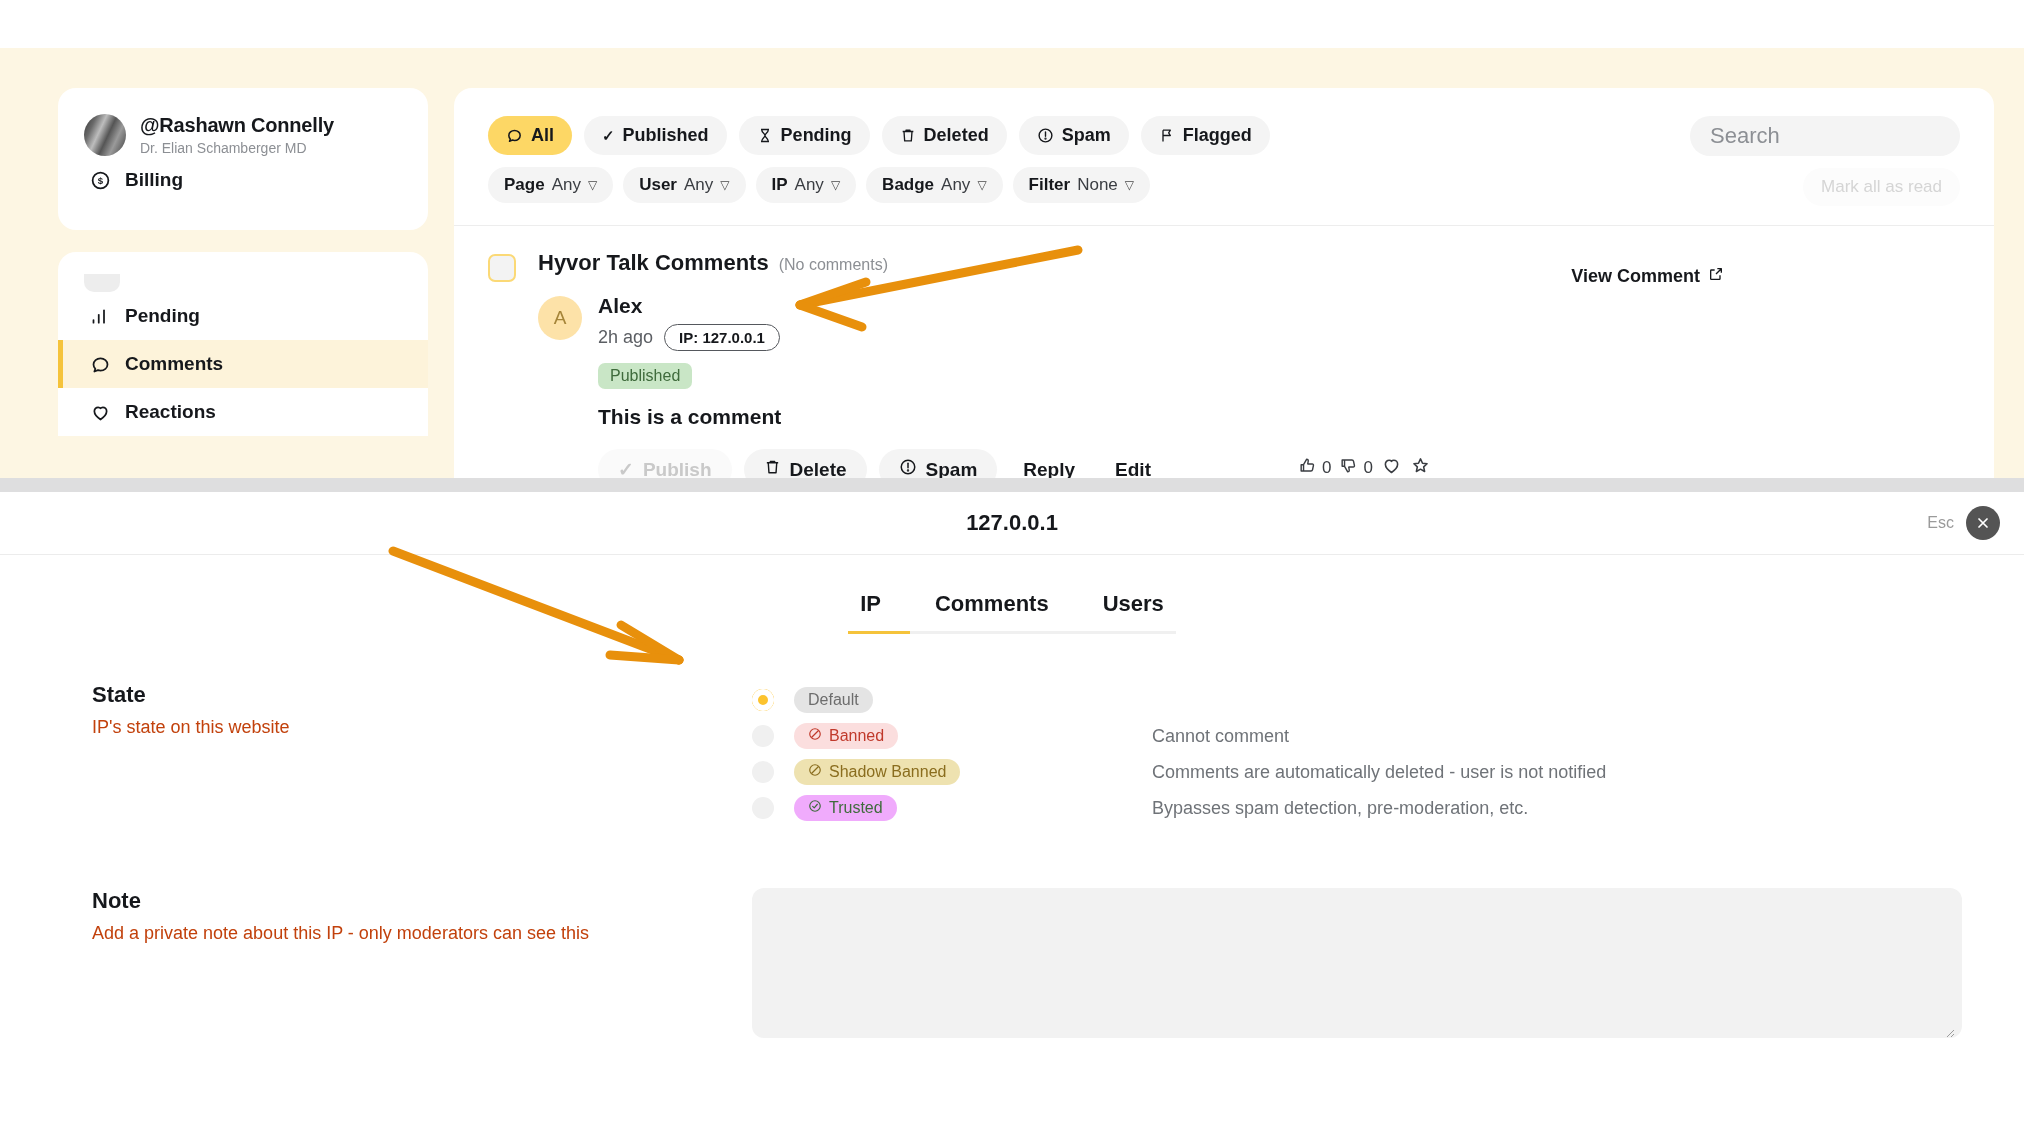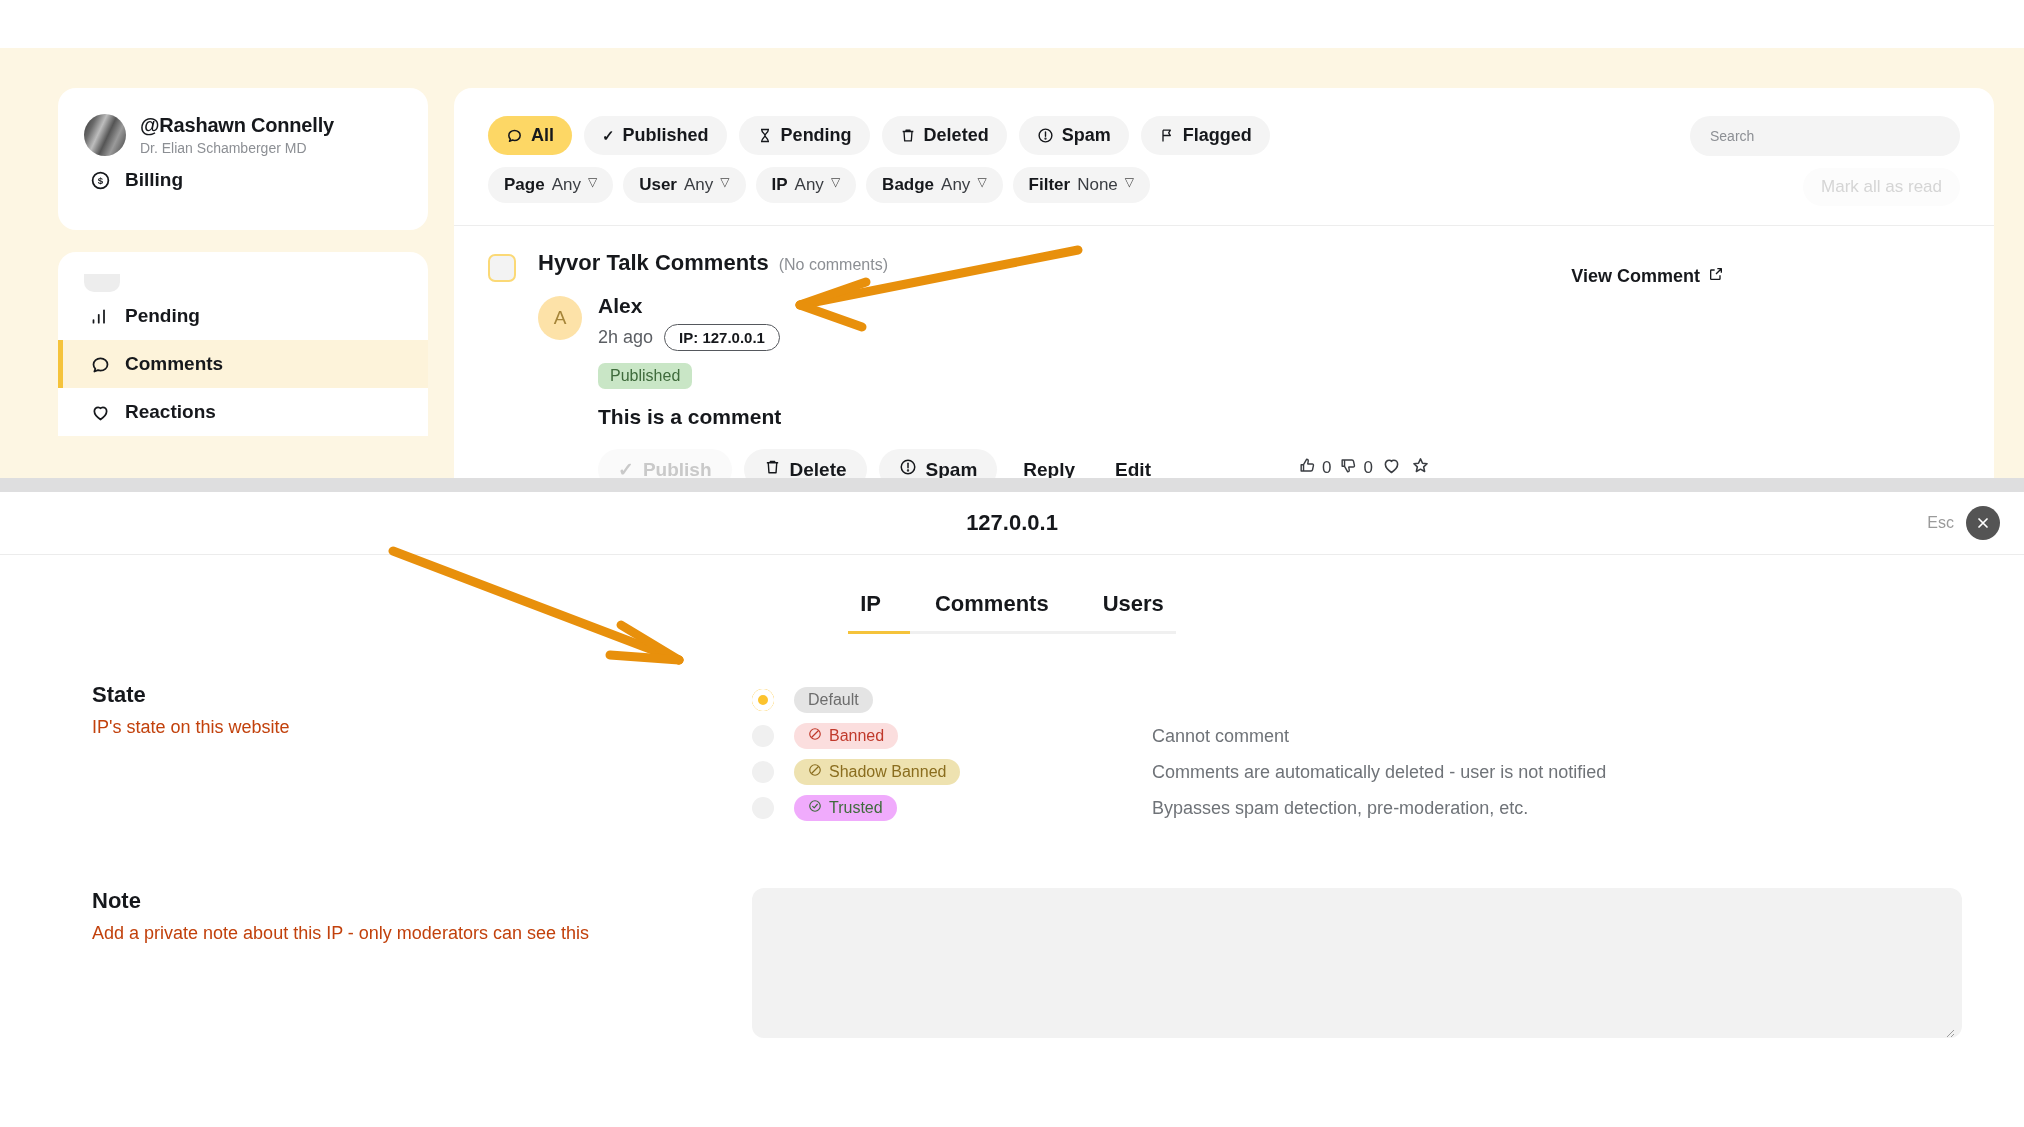--- a/index.html
+++ b/index.html
@@ -58,32 +58,32 @@
     display:inline-flex; align-items:center; gap: 8px;
     background:#f4f4f4; border-radius: 999px; padding: 9px 18px;
     font-size: 18px; font-weight: 700; color:#16181c; white-space:nowrap; cursor:pointer;
   }
   .pill.active { background:#fdd765; }
   .pill svg { display:block; }
   .pill .chk { font-size: 15px; font-weight:700; }
 
   .filters-row2 { display:flex; align-items:center; gap: 10px; margin-top: 12px; }
   .dd {
-    display:inline-flex; align-items:flex-start; gap: 7px;
+    display:inline-flex; align-items:center; gap: 7px;
     background:#f4f4f4; border-radius: 999px; padding: 8px 16px;
     font-size: 17px; color:#16181c; white-space:nowrap; cursor:pointer;
   }
   .dd b { font-weight: 700; }
   .dd .val { color:#3a3d42; }
   .dd .caret { font-size: 12px; color:#4a4a4a; }
 
   .search-box {
     position:absolute; right: 34px; top: 28px; width: 270px; height: 40px;
     background:#f4f4f4; border-radius: 999px; display:flex; align-items:center; padding: 0 20px;
-    font-size: 14px; color:#8c8f94; cursor:text;
+    font-size: 22px; color:#8c8f94; cursor:text;
   }
   .mark-read {
     position:absolute; right: 34px; top: 80px; height: 38px;
     border-radius: 999px; display:flex; align-items:center; padding: 0 18px;
     font-size: 17px; color:#d5d5d5; background:#fcfcfc; cursor:pointer;
   }
 
   .divider { margin: 22px -34px 0 -34px; height:1px; background:#ededed; }
 
   

